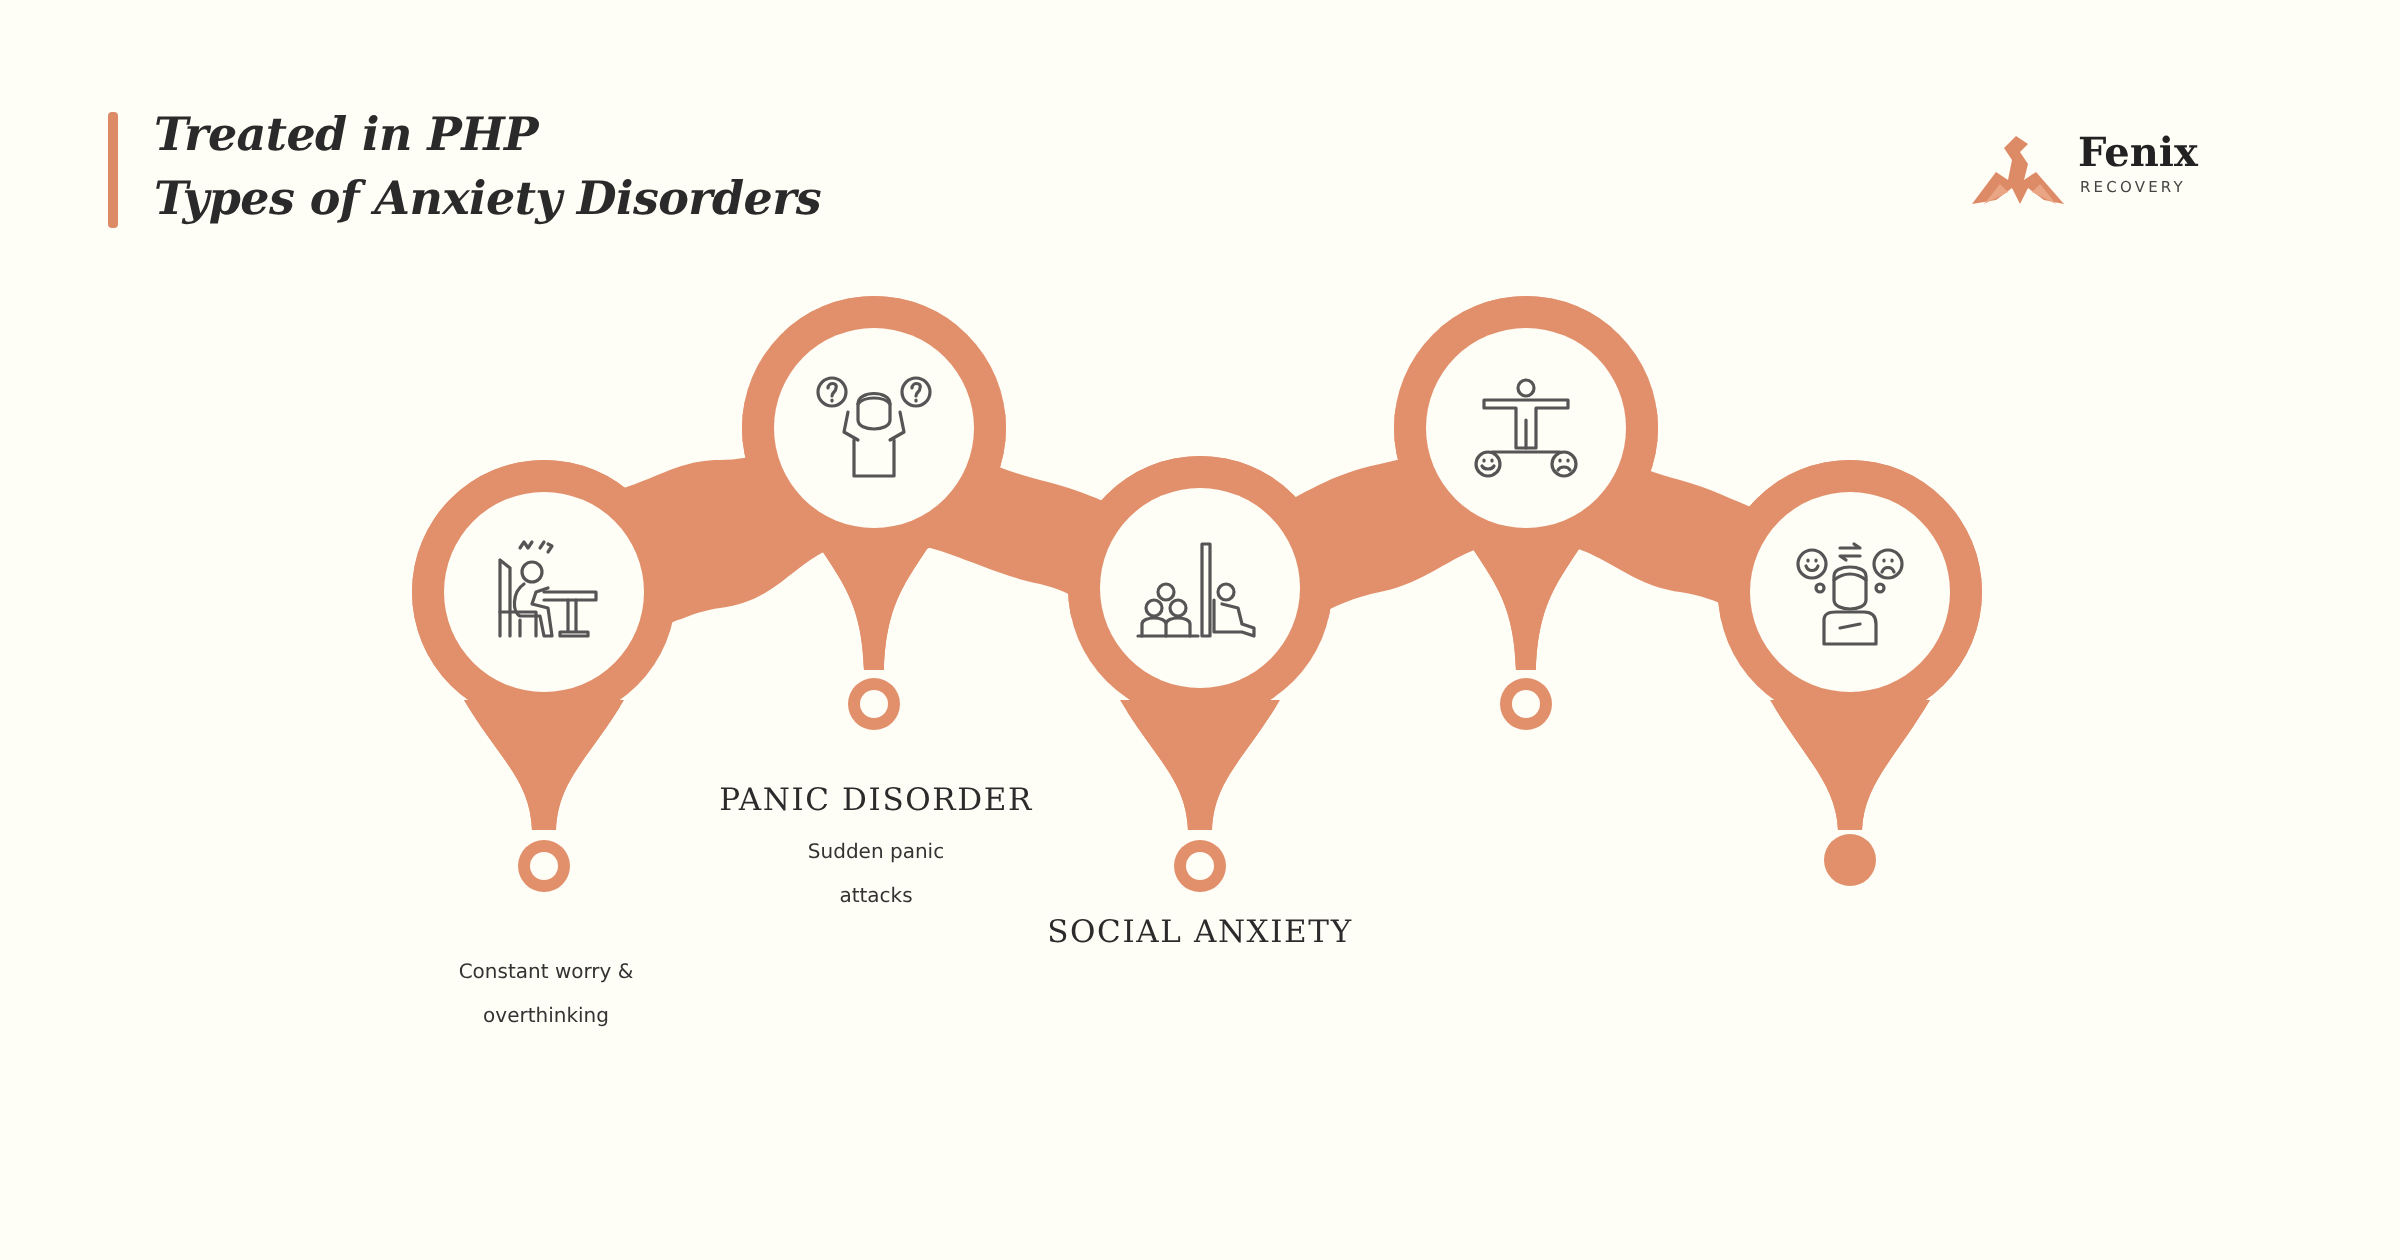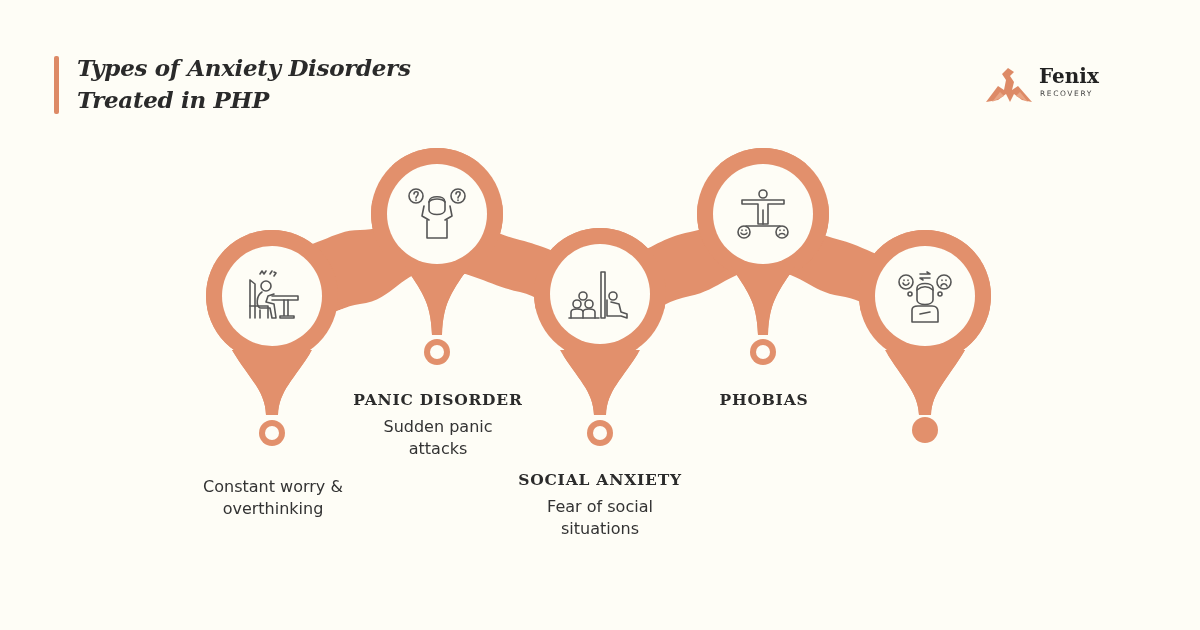--- a/index.html
+++ b/index.html
@@ -6,30 +6,30 @@
   body{width:1200px;height:630px;background:#fefdf6;position:relative;overflow:hidden;font-family:"DejaVu Sans","Liberation Sans",sans-serif;}
   .title-bar{position:absolute;left:54px;top:56px;width:5px;height:58px;background:#dd8a66;border-radius:2px;}
   .title{position:absolute;left:77px;top:52px;font-family:"DejaVu Serif","Liberation Serif",serif;font-style:italic;font-weight:bold;font-size:23px;line-height:32px;color:#2a2a2a;letter-spacing:-0.3px;margin:0;}
   .title span{display:block;}
   .logo{position:absolute;left:984px;top:66px;width:130px;height:40px;}
   .logo-name{position:absolute;left:55px;top:-2px;font-family:"DejaVu Serif","Liberation Serif",serif;font-weight:bold;font-size:20px;color:#222;}
   .logo-sub{position:absolute;left:56px;top:23px;font-family:"DejaVu Sans","Liberation Sans",sans-serif;font-size:7.5px;letter-spacing:1.6px;color:#444;}
   svg.chain{position:absolute;left:0;top:0;}
   .icon{position:absolute;width:70px;height:70px;}
   .label{position:absolute;width:220px;text-align:center;}
-  .label h3{margin:0;font-family:"DejaVu Serif","Liberation Serif",serif;font-weight:bold;font-size:15.5px;letter-spacing:0.8px;color:#2b2b2b;line-height:20px;}
-  .label p{margin:6px 0 0 0;font-family:"DejaVu Sans","Liberation Sans",sans-serif;font-size:16px;line-height:22px;color:#333;}
+  .label h3{margin:0;font-family:"DejaVu Serif","Liberation Serif",serif;font-weight:normal;font-size:15.5px;letter-spacing:0.8px;color:#2b2b2b;line-height:20px;}
+  .label p{margin:6px 0 0 0;font-family:"DejaVu Sans","Liberation Sans",sans-serif;font-size:10px;line-height:22px;color:#333;}
 </style>
 </head>
 <body>
 
 <div class="title-bar"></div>
 <h1 class="title">
+  <span>Treated in PHP</span>
   <span>Types of Anxiety Disorders</span>
-  <span>Treated in PHP</span>
 </h1>
 
 <div class="logo">
   <svg width="52" height="38" viewBox="0 0 52 38" style="position:absolute;left:0;top:0;">
     <path d="M2 36 L14 20 L20 24 L22 14 L18 8 L24 2 L30 6 L26 10 L30 16 L28 24 L34 20 L48 36 L38 34 L30 28 L26 36 L22 28 L14 34 Z" fill="#dd8a66"></path>
     <path d="M8 36 L16 26 L20 30 Z M44 36 L36 26 L32 30 Z" fill="#e9a584"></path>
   </svg>
   <div class="logo-name">Fenix</div>
   <div class="logo-sub">RECOVERY</div>
 </div>
@@ -159,23 +159,21 @@
 
 <div class="label" style="left:163px;top:470px;">
   <p><span>Constant worry &amp;</span><br><span>overthinking</span></p>
 </div>
 
 <div class="label" style="left:328px;top:390px;">
   <h3>PANIC DISORDER</h3>
   <p><span>Sudden panic</span><br><span>attacks</span></p>
 </div>
 
-<div class="label" style="left:490px;top:470px;">
+<div class="label" style="left:490px;top:456px;">
   <h3>SOCIAL ANXIETY</h3>
-  <p><span>Fear of social</span><br><span>situations</span></p>
 </div>
 
 <div class="label" style="left:654px;top:390px;">
-  <h3>PHOBIAS</h3>
 </div>
 
 <div class="label" style="left:815px;top:470px;">
 </div>
 
 </body></html>

